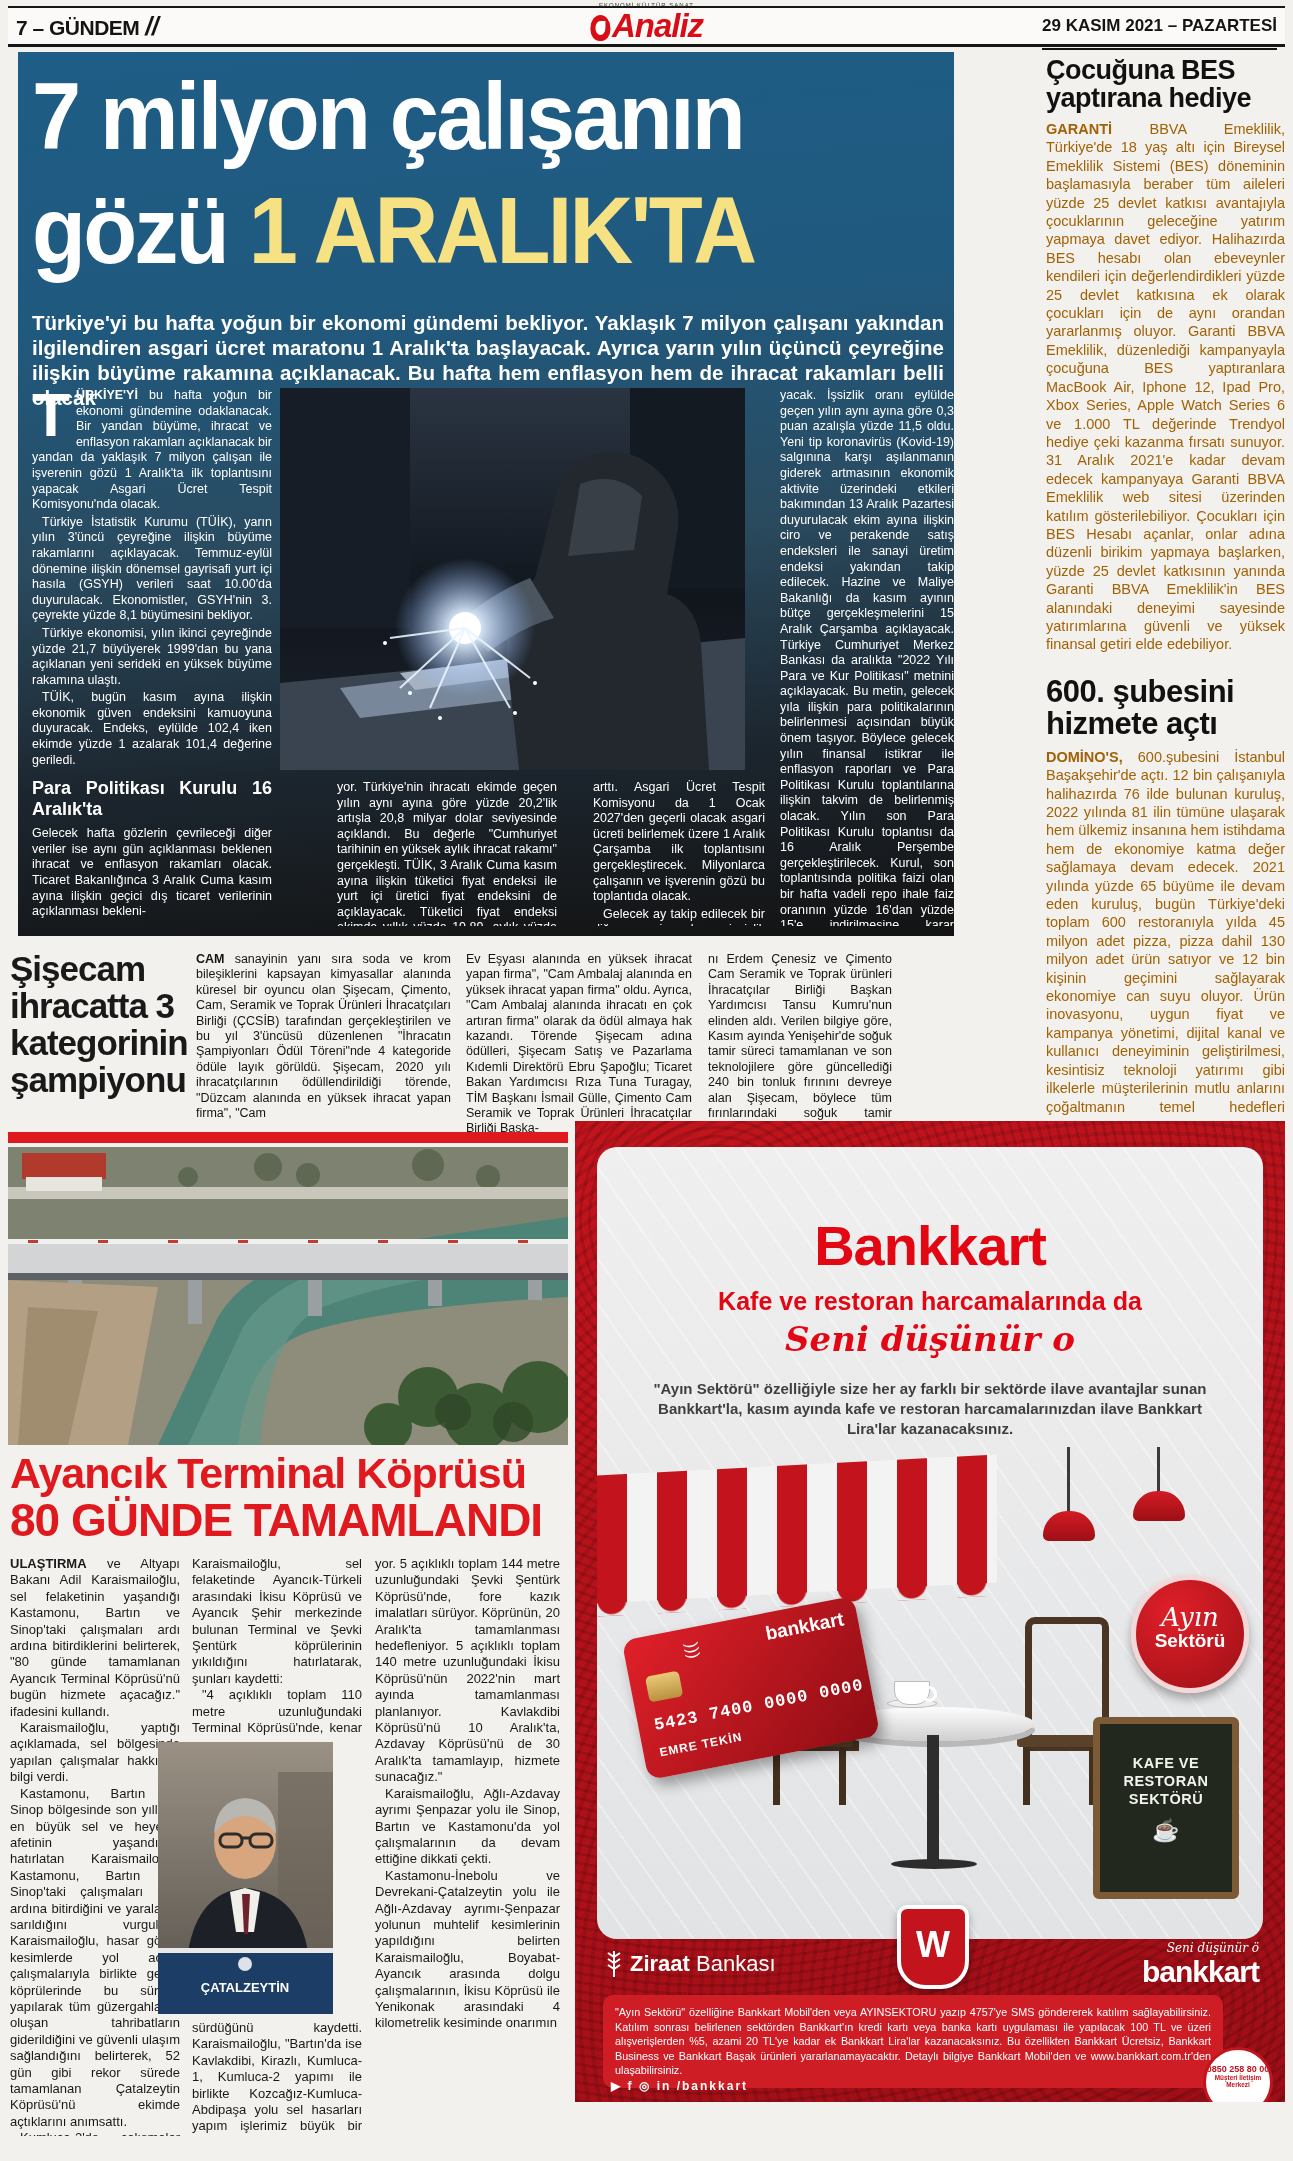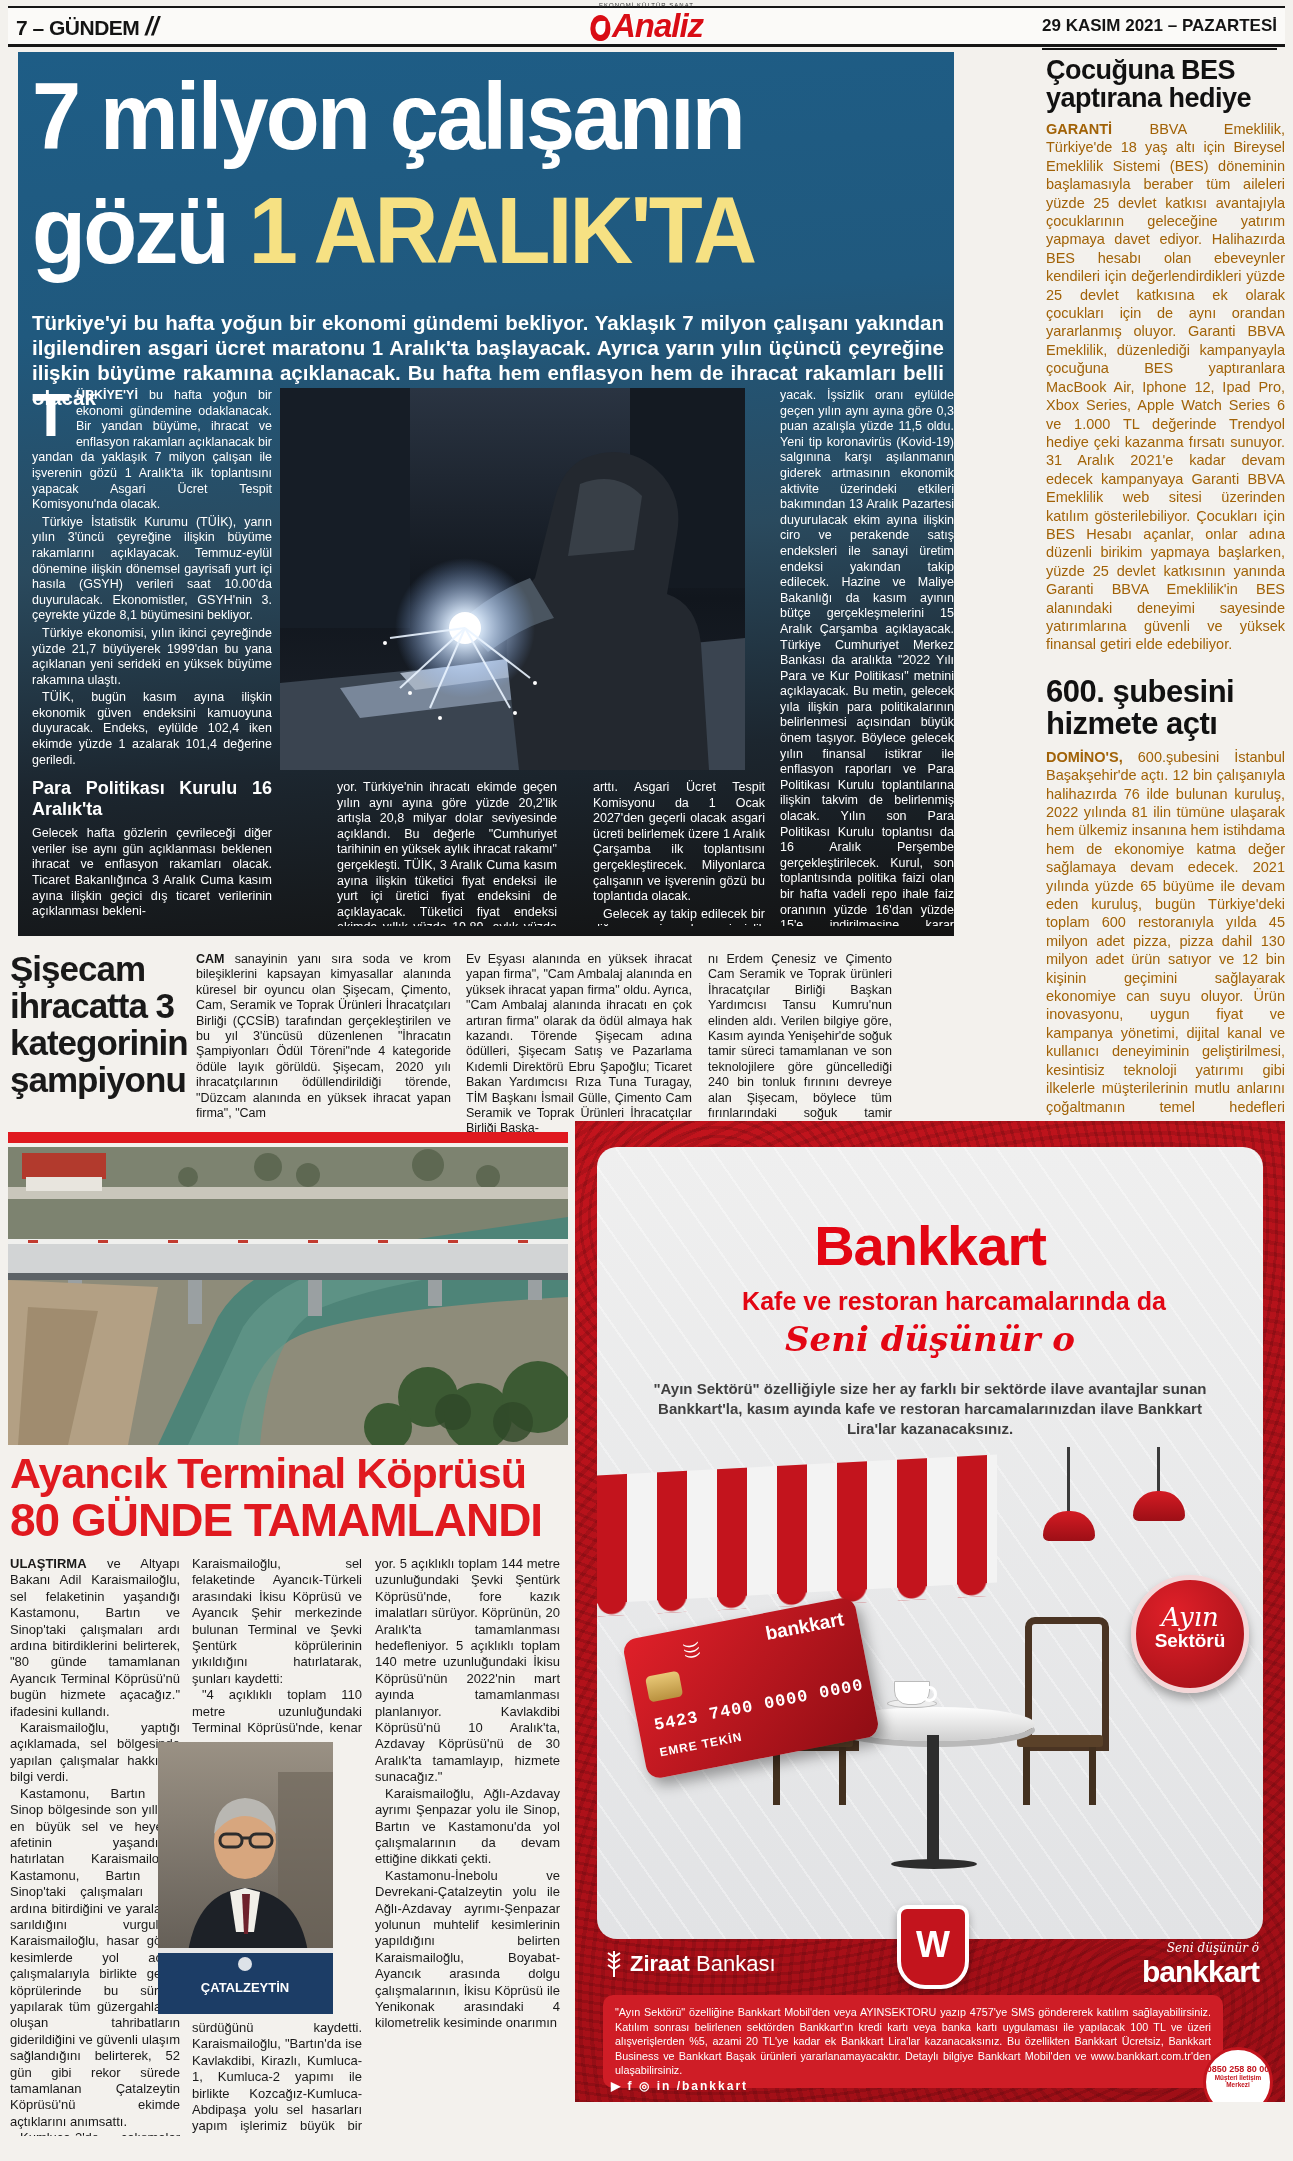--- a/index.html
+++ b/index.html
@@ -81,21 +81,21 @@
        repeating-radial-gradient(circle at 20% 10%,rgba(0,0,0,.12) 0 3px,transparent 3px 9px),
        repeating-radial-gradient(circle at 80% 90%,rgba(0,0,0,.10) 0 4px,transparent 4px 11px),
        linear-gradient(160deg,#c3141d,#9e0e16);}
   #adpanel{position:absolute;left:22px;top:26px;width:666px;height:792px;border-radius:20px;
       background:
        repeating-linear-gradient(55deg,rgba(255,255,255,.35) 0 2px,transparent 2px 26px),
        linear-gradient(180deg,#efefef,#e2e3e5);overflow:hidden;}
   #ad-brand{position:absolute;left:0;top:66px;width:100%;text-align:center;font-size:56px;
       font-weight:900;color:#e30613;letter-spacing:-1px;}
   #ad-line1{position:absolute;left:0;top:140px;width:100%;text-align:center;font-size:25px;
-      font-weight:700;color:#e30613;margin-left:24px;}
+      font-weight:700;color:#e30613;}
   #ad-line2{position:absolute;left:0;top:172px;width:100%;text-align:center;font-size:34px;
       font-weight:700;font-style:italic;color:#e30613;font-family:"DejaVu Serif",serif;}
   #ad-offer{position:absolute;left:53px;top:232px;width:560px;text-align:center;font-size:15px;
       line-height:20px;color:#3f3f3f;font-weight:600;}
   
   #awning{position:absolute;left:0px;top:318px;width:400px;height:128px;transform:skewY(-3deg);
       background:repeating-linear-gradient(90deg,#c3141d 0 30px,#f3f3f3 30px 60px);}
   #awning:after{content:"";position:absolute;left:0;bottom:-13px;width:100%;height:14px;
       background:radial-gradient(circle at 15px -2px,#c3141d 14px,transparent 15px);
       background-size:60px 14px;}
@@ -391,20 +391,24 @@
         <div class="wave">)))</div>
         <div class="cnum">5423 7400 0000 0000</div>
         <div class="cname">EMRE TEKİN</div>
       </div>
 
       <div id="adbadge">
         <div class="b1">Ayın</div>
         <div class="b2">Sektörü</div>
       </div>
 
+      <div id="board">
+        <div class="bt">KAFE VE RESTORAN SEKTÖRÜ</div>
+        <div class="bcup">☕</div>
+      </div>
     </div>
 
     <div id="adfoot">
       <div id="zlogo">
         <span class="wheat">
           <svg width="18" height="26" viewBox="0 0 18 26">
               <g stroke="#fff" stroke-width="2" fill="none">
                 <line x1="9" y1="0" x2="9" y2="26"></line>
                 <path d="M9,6 L3,2 M9,6 L15,2 M9,12 L3,8 M9,12 L15,8 M9,18 L3,14 M9,18 L15,14"></path>
               </g>

